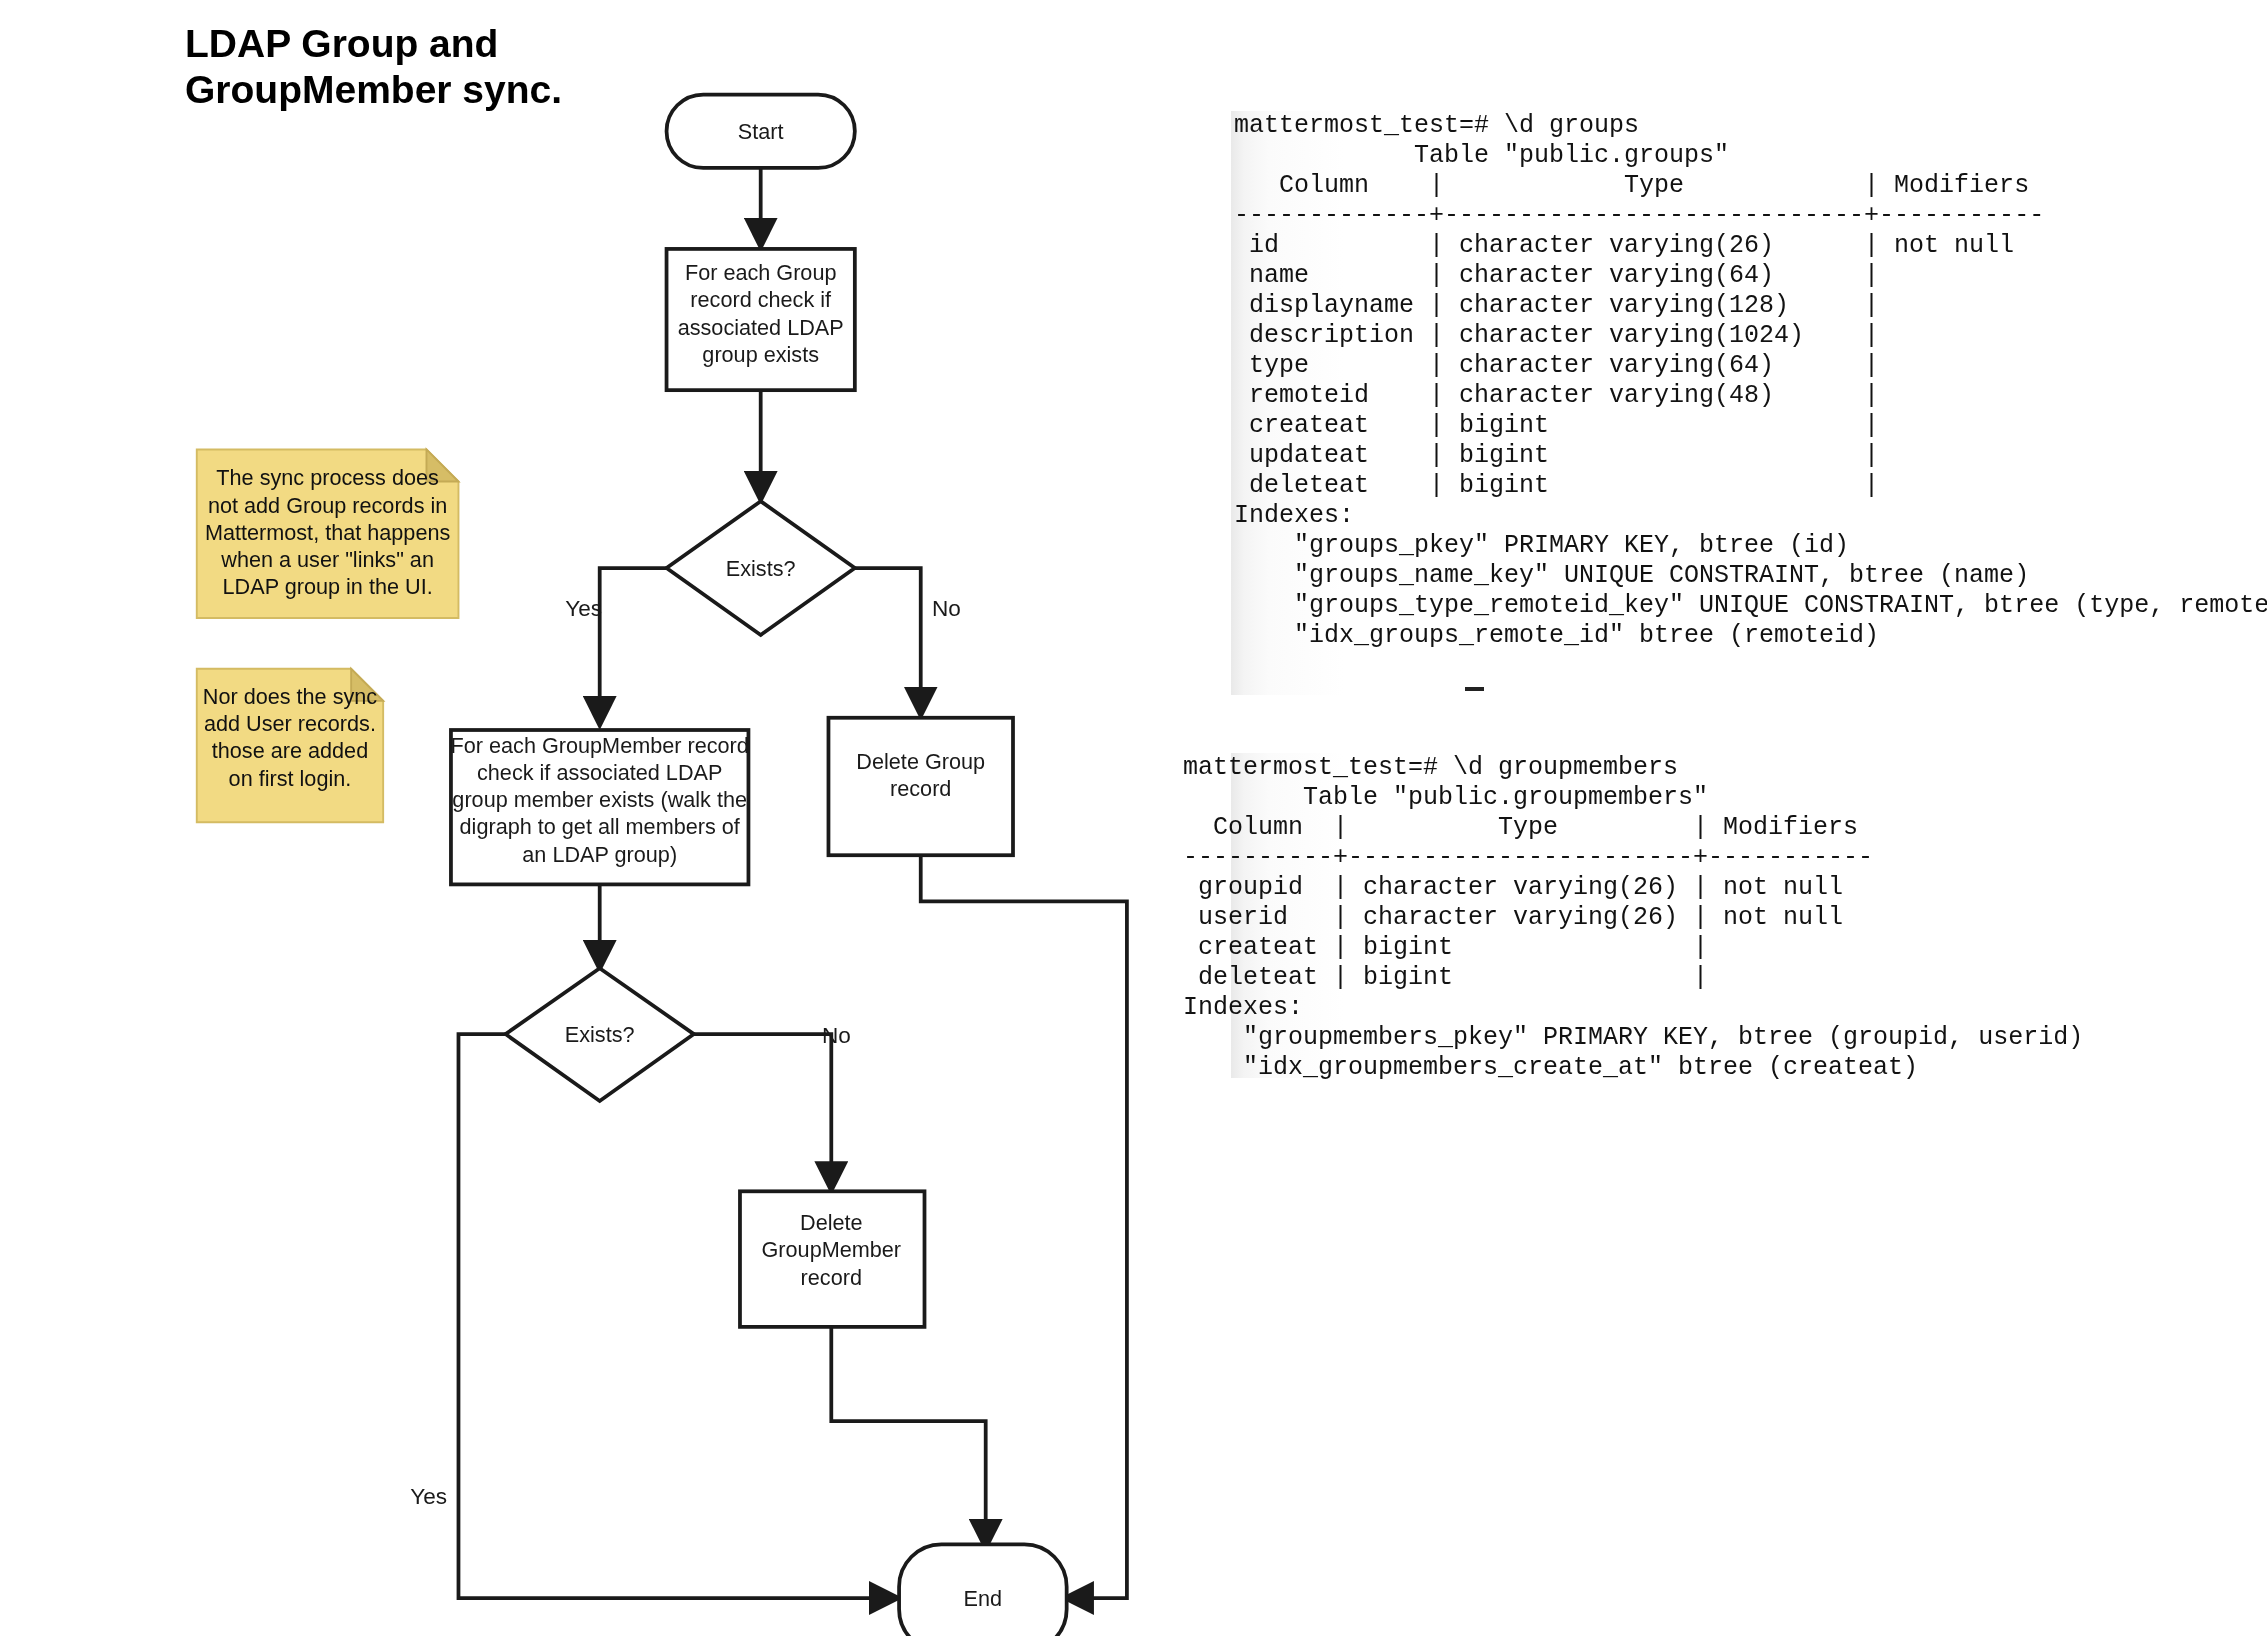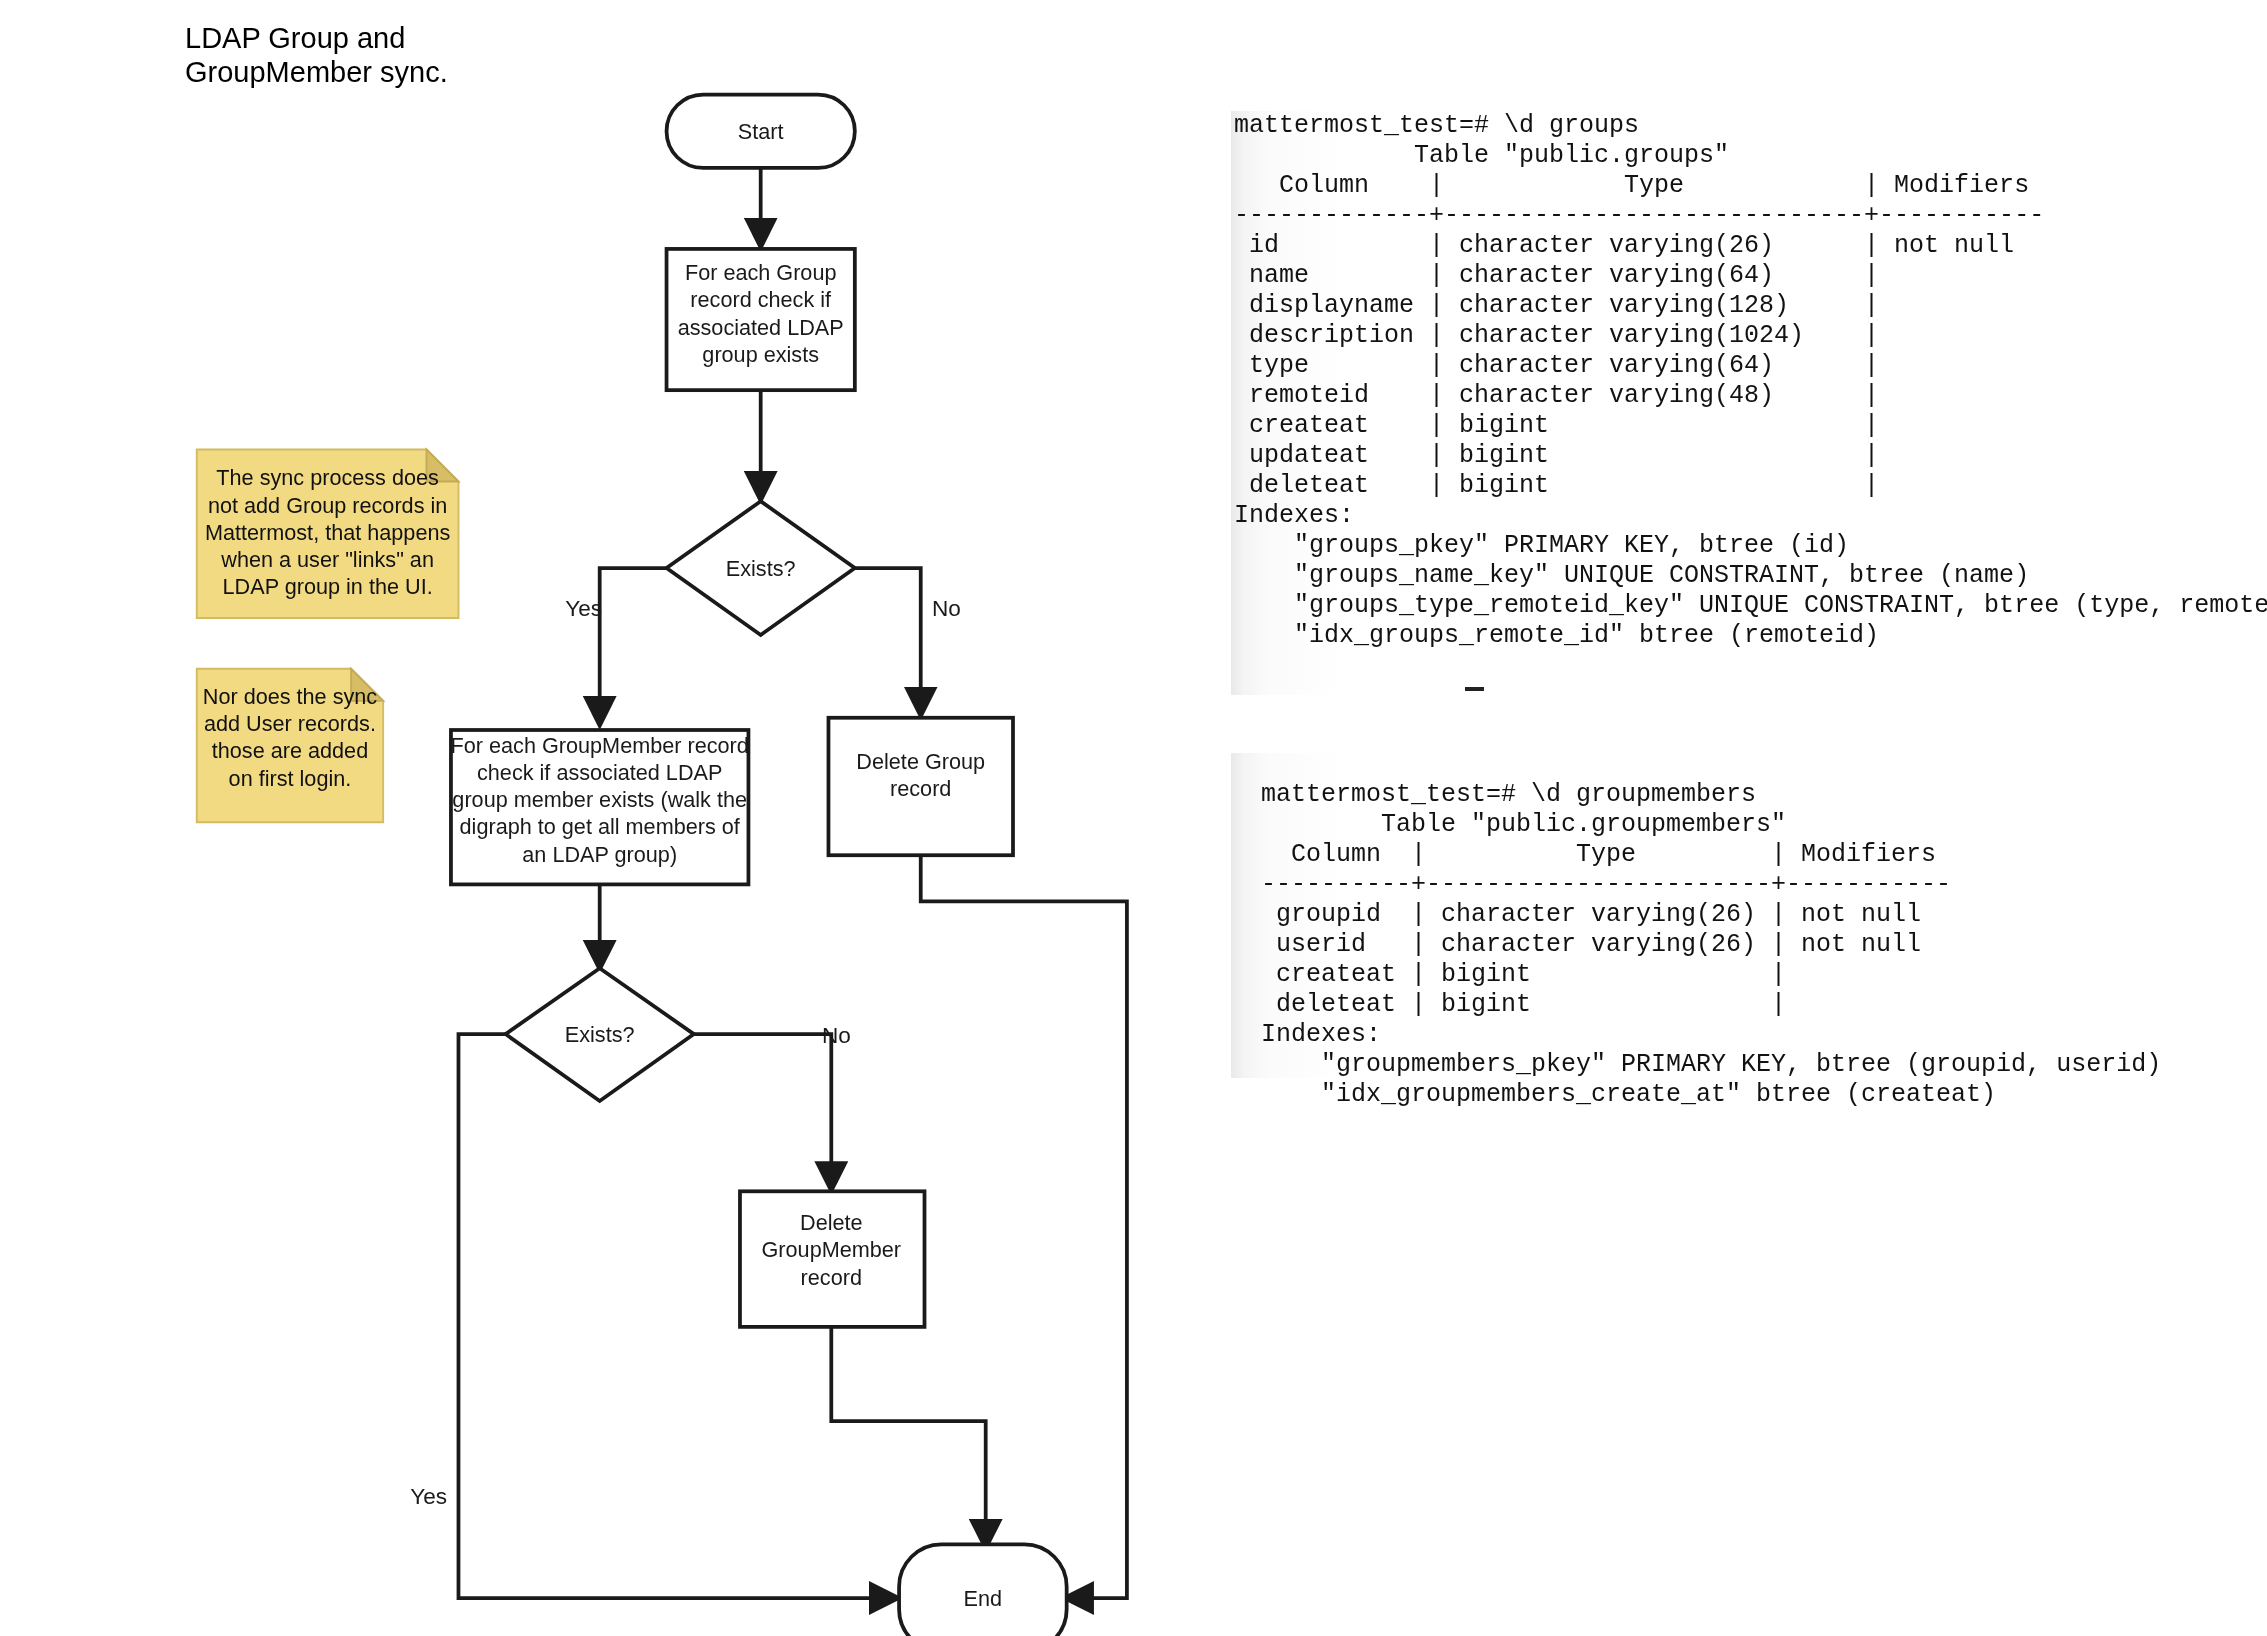--- a/index.html
+++ b/index.html
@@ -1,19 +1,19 @@
 <!DOCTYPE html>
 <html style="font-size:15px"><head>
 <meta charset="utf-8">
 <style>
   html,body{margin:0;padding:0;background:#ffffff;}
   body{width:2267px;height:1637px;position:relative;overflow:hidden;
        font-family:"Liberation Sans",sans-serif;color:#000;}
   .diagram-title{position:absolute;left:185px;top:21px;width:395px;
-       font-size:29px;font-weight:normal;line-height:1.18;color:#000;}
+       font-size:39px;font-weight:bold;line-height:1.18;color:#000;}
   svg.flow{position:absolute;left:0;top:0;width:2267px;height:1637px;}
   .node-text{font-family:"Liberation Sans",sans-serif;font-size:23px;fill:#1a1a1a;}
   .edge-label{font-family:"Liberation Sans",sans-serif;font-size:24px;fill:#1a1a1a;}
   .note-text{font-family:"Liberation Sans",sans-serif;font-size:23px;fill:#111;}
   .term{position:absolute;font-family:"Liberation Mono","DejaVu Sans Mono",monospace;
         font-size:25px;line-height:30px;color:#121212;white-space:pre;
         letter-spacing:0px;}
   .term-panel{position:absolute;
         background:linear-gradient(to right,#e9e9e9 0px,#f4f4f4 13px,#fbfbfb 38px,#ffffff 113px);}
   .dash-artifact{position:absolute;width:19px;height:3.8px;background:#222;}
@@ -37,21 +37,21 @@
  type        | character varying(64)      |
  remoteid    | character varying(48)      |
  createat    | bigint                     |
  updateat    | bigint                     |
  deleteat    | bigint                     |
 Indexes:
     "groups_pkey" PRIMARY KEY, btree (id)
     "groups_name_key" UNIQUE CONSTRAINT, btree (name)
     "groups_type_remoteid_key" UNIQUE CONSTRAINT, btree (type, remoteid)
     "idx_groups_remote_id" btree (remoteid)</div>
-<div class="term" style="left:1261px;top:753px;margin-top:27px;">mattermost_test=# \d groupmembers
+<div class="term" style="left:1183px;top:753px;">mattermost_test=# \d groupmembers
         Table "public.groupmembers"
   Column  |          Type         | Modifiers
 ----------+-----------------------+-----------
  groupid  | character varying(26) | not null
  userid   | character varying(26) | not null
  createat | bigint                |
  deleteat | bigint                |
 Indexes:
     "groupmembers_pkey" PRIMARY KEY, btree (groupid, userid)
     "idx_groupmembers_create_at" btree (createat)</div>

